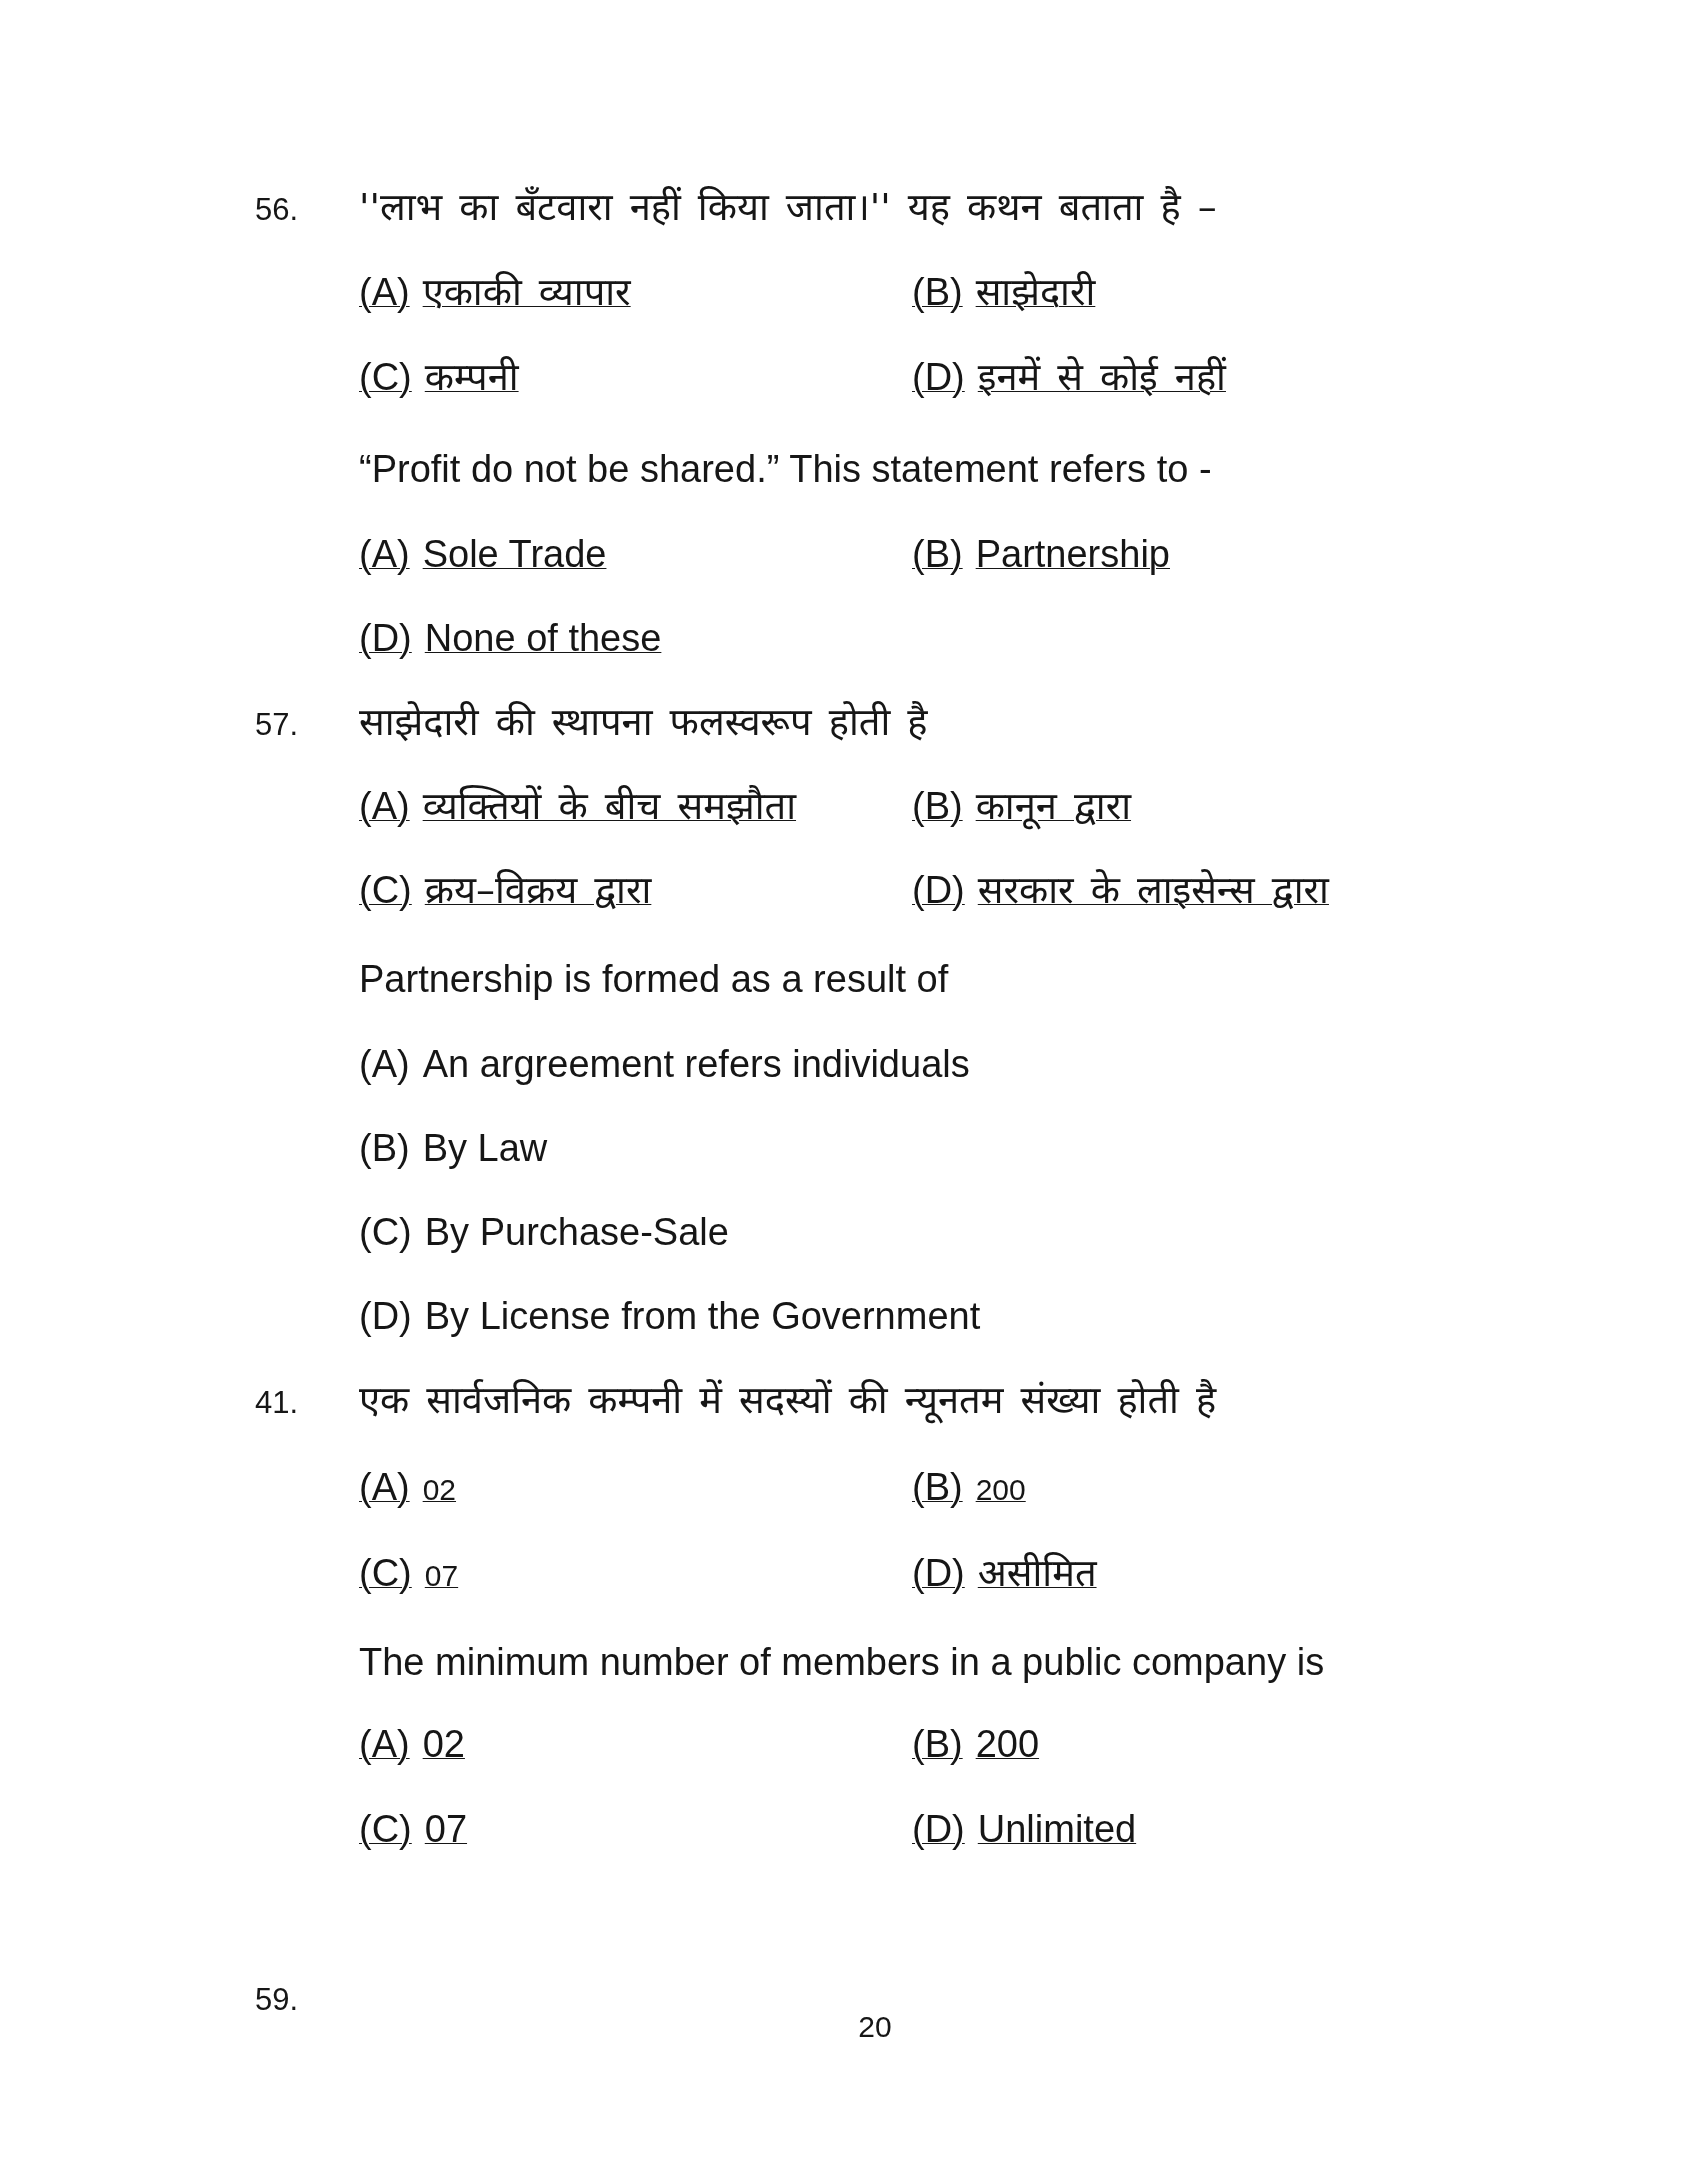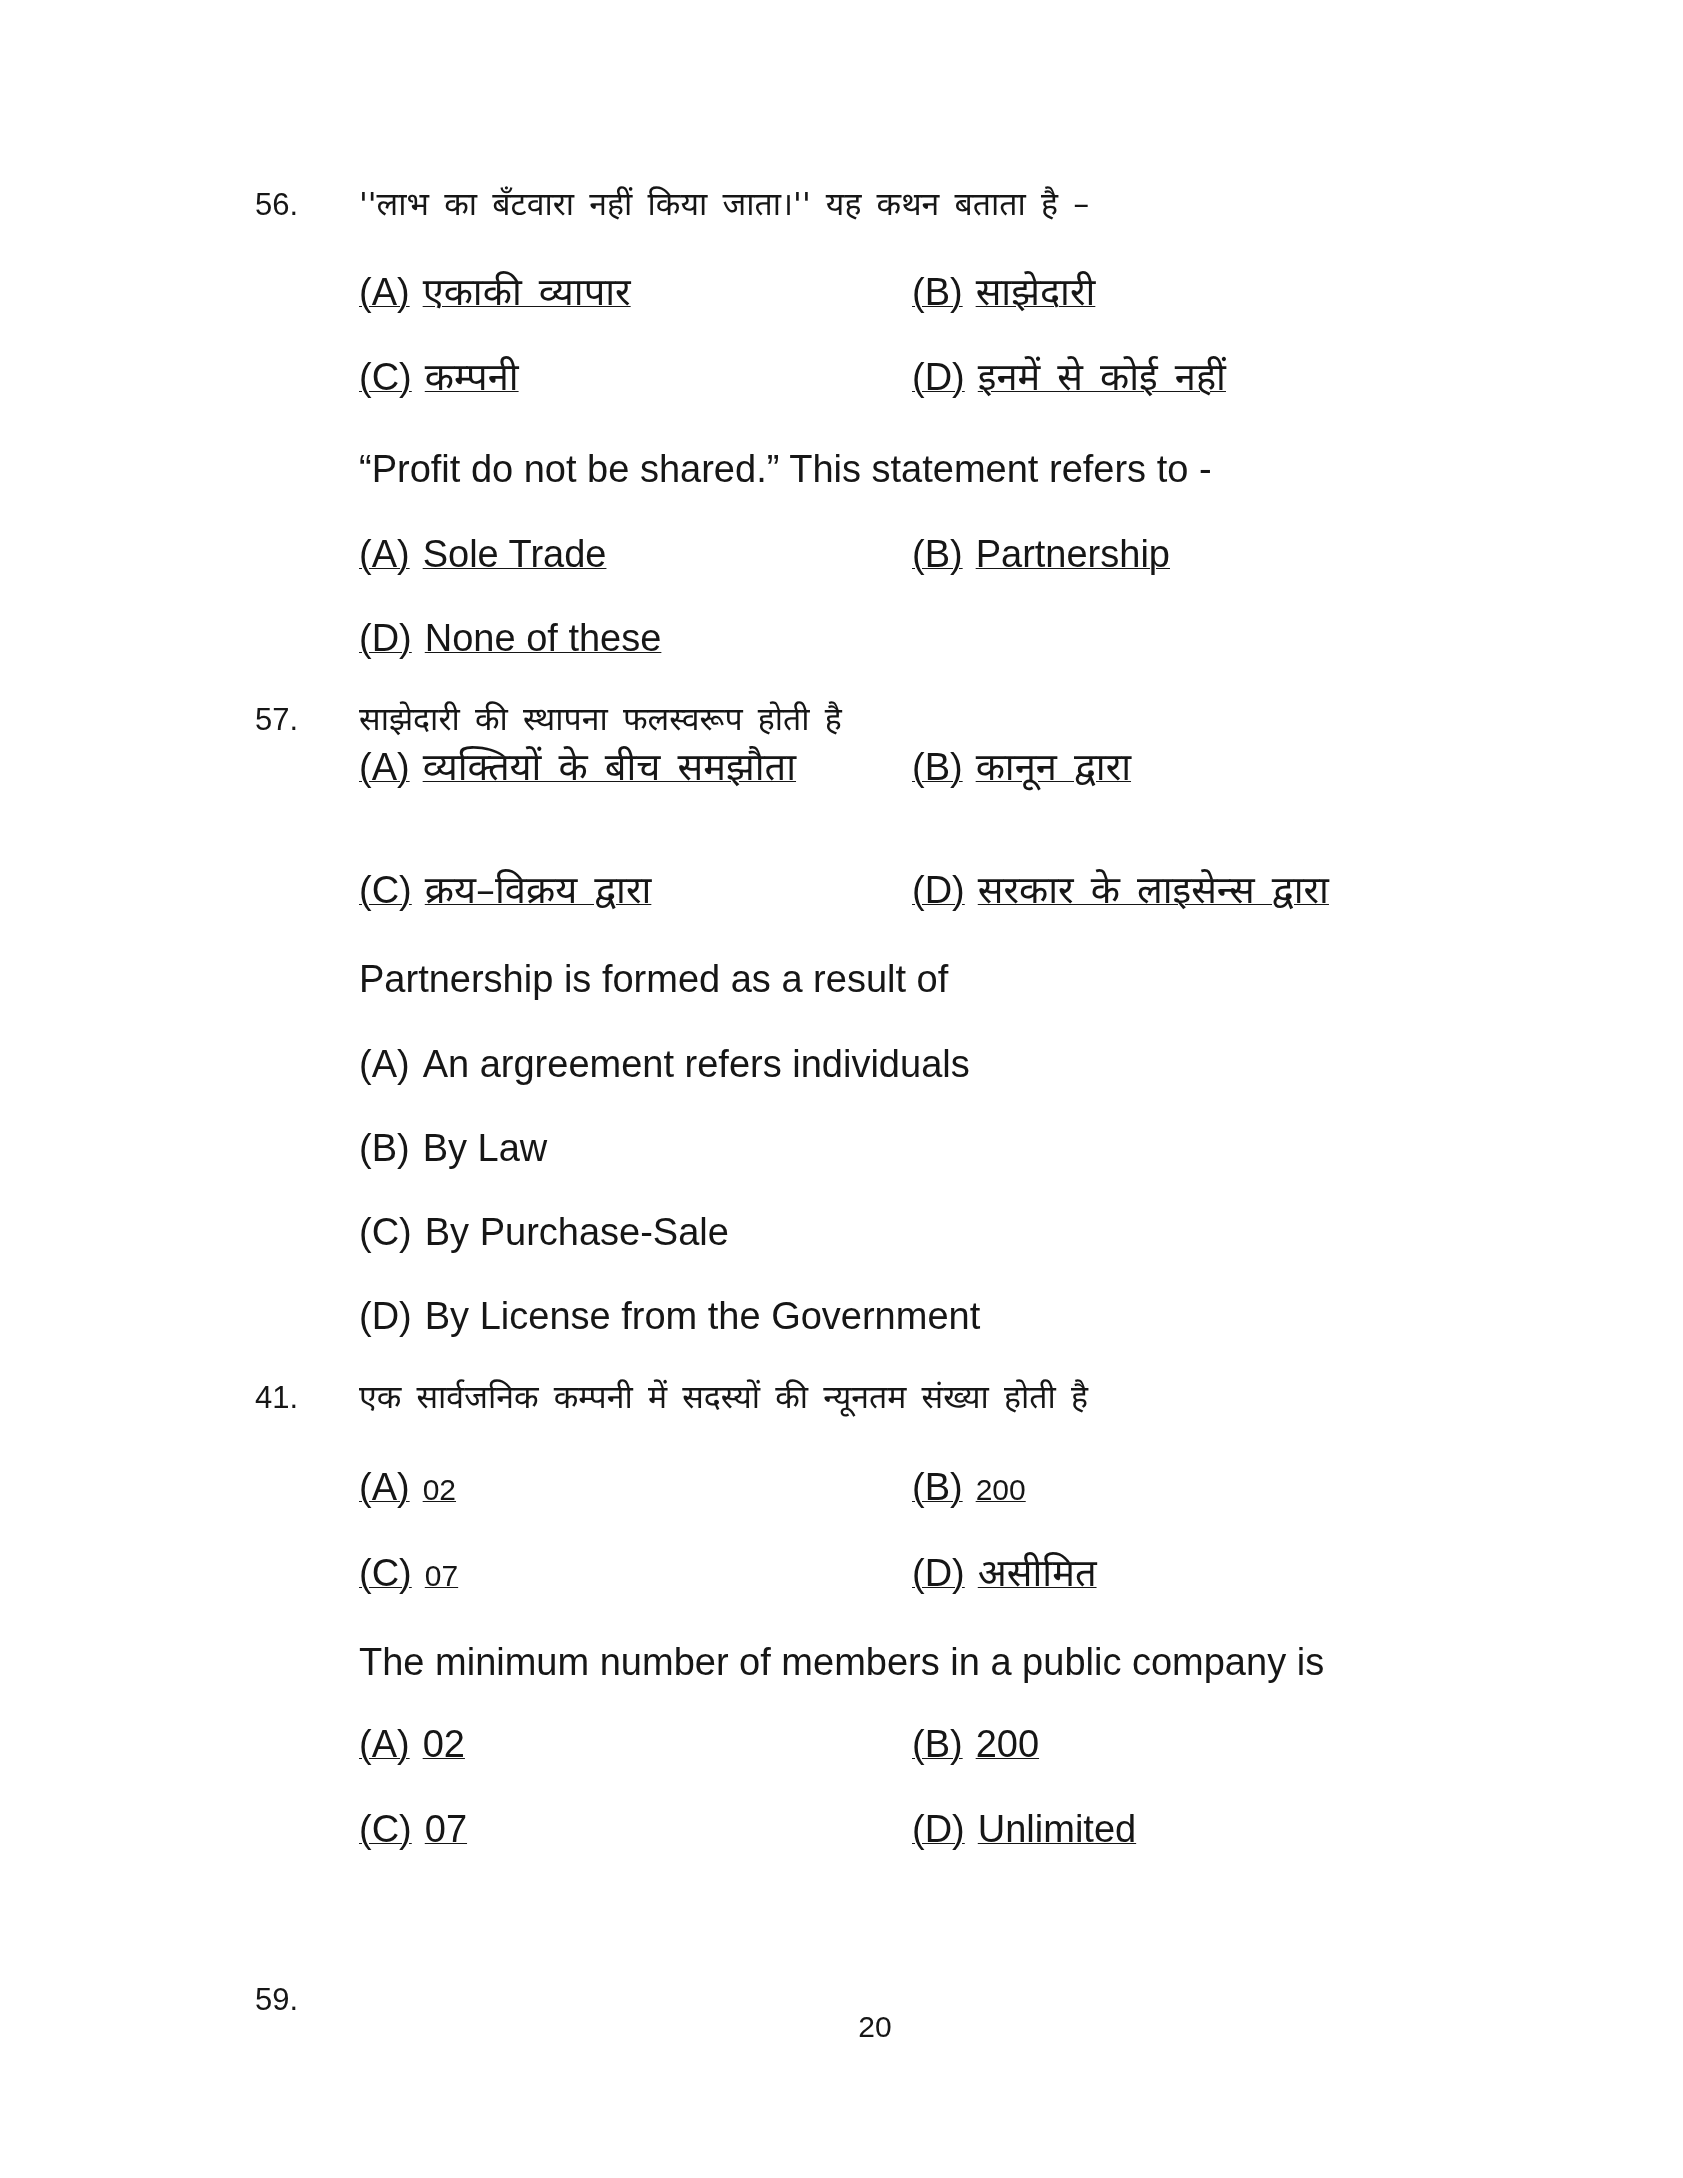--- a/index.html
+++ b/index.html
@@ -22,21 +22,21 @@
   
   .qn{
     flex:0 0 104px;
     font-size:31px;
     font-family:"Liberation Sans",sans-serif;
   }
   .qn.empty{visibility:hidden;}
   
   .hi{
     font-family:"DejaVu Sans","Liberation Sans",sans-serif;
-    font-size:32px;
+    font-size:38px;
     word-spacing:5px;
   }
   
   .en{
     font-family:"Liberation Sans",sans-serif;
     font-size:38px;
   }
   
   .opts{flex:1;display:flex;align-items:baseline;text-decoration:underline;}
   .c1{flex:0 0 553px;}
@@ -103,21 +103,21 @@
     <span class="opts">
       <span class="c2"><span class="opt-label">(D)</span><span class="opt-text en">None of these</span></span>
     </span>
   </div>
 
   <div class="row" style="top:699px">
     <span class="qn">57.</span>
     <span class="hi">साझेदारी की स्थापना फलस्वरूप होती है</span>
   </div>
 
-  <div class="row" style="top:744px">
+  <div class="row" style="top:783px">
     <span class="qn empty"></span>
     <span class="opts">
       <span class="c1"><span class="opt-label">(A)</span><span class="opt-text hi">व्यक्तियों के बीच समझौता</span></span>
       <span class="c2"><span class="opt-label">(B)</span><span class="opt-text hi">कानून द्वारा</span></span>
     </span>
   </div>
 
   <div class="row" style="top:867px">
     <span class="qn empty"></span>
     <span class="opts">

